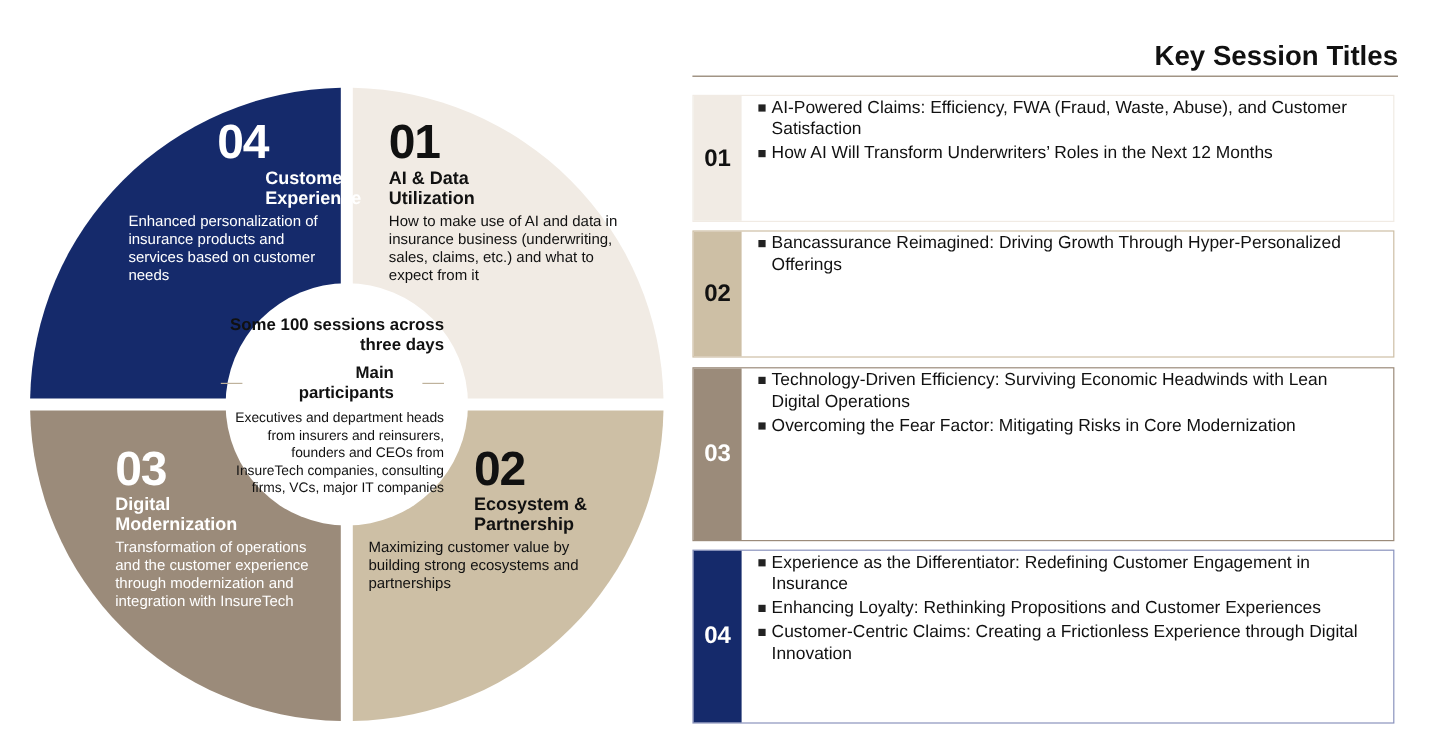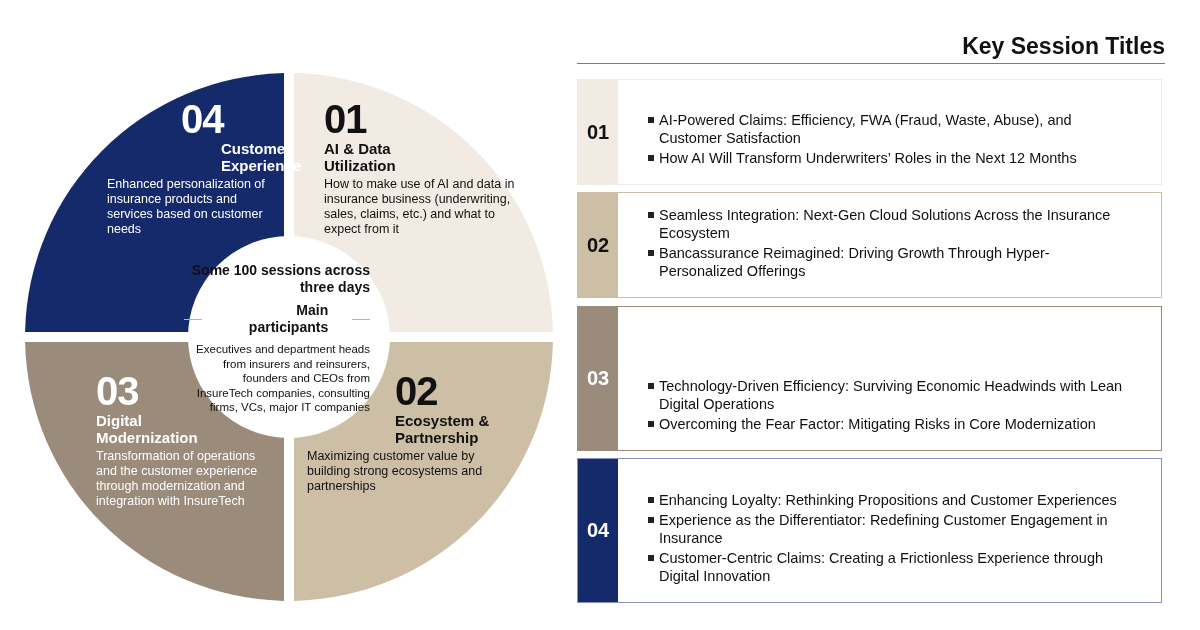--- a/index.html
+++ b/index.html
@@ -17,21 +17,21 @@
   .center-head { font-size:14px; font-weight:bold; line-height:17px; }
   .center-sub { font-size:14px; font-weight:bold; line-height:17px; margin-top:6px; display:flex; align-items:center; justify-content:center; gap:24px; }
   .center-sub .rule { display:inline-block; width:20px; height:1px; background:#bfb29c; }
   .center-desc { font-size:11.5px; line-height:14.5px; margin-top:6px; }
 
   .right { position:absolute; left:577px; top:0; width:588px; }
   .right-title { position:absolute; left:0; top:33px; width:588px; text-align:right; font-size:23px; font-weight:bold; }
   .right-rule { position:absolute; left:0; top:63px; width:588px; height:1px; background:#8a7b68; }
   .box { position:absolute; left:0; width:585px; display:flex; box-sizing:border-box; background:#fff; }
   .box-num { width:40px; display:flex; align-items:center; justify-content:center; font-size:20px; font-weight:bold; flex-shrink:0; }
-  .box-list { list-style:none; margin:16px; padding:0 12px 0 14px; display:flex; flex-direction:column; justify-content:flex-end; }
+  .box-list { list-style:none; margin:0; padding:0 12px 0 14px; display:flex; flex-direction:column; justify-content:flex-start; }
   .box-list li { font-size:14.5px; line-height:18px; padding-left:11px; position:relative; margin:1px 0; }
   .box-list li::before { content:""; position:absolute; left:0; top:6px; width:6px; height:6px; background:#222; }
 </style>
 </head>
 <body>
 
 <div class="wheel">
   <svg width="580" height="630" viewBox="0 0 580 630">
 
     <path d="M284,332 L284,73.1 A264,264 0 0 0 25.1,332 Z" fill="#152a6b"></path>
@@ -88,34 +88,33 @@
     <div class="box-num" style="background:#f1ebe4; color:#111;">01</div>
     <ul class="box-list">
       <li>AI-Powered Claims: Efficiency, FWA (Fraud, Waste, Abuse), and Customer Satisfaction</li>
       <li>How AI Will Transform Underwriters’ Roles in the Next 12 Months</li>
     </ul>
   </div>
 
   <div class="box" style="top:192px; height:106px; border:1px solid #cdbfa5;">
     <div class="box-num" style="background:#cdbfa5; color:#111;">02</div>
     <ul class="box-list">
-      <li>Seamless Integration: Next-Gen Cloud Solutions Across the Insurance Ecosystem</li>
       <li>Bancassurance Reimagined: Driving Growth Through Hyper-Personalized Offerings</li>
     </ul>
   </div>
 
   <div class="box" style="top:306px; height:145px; border:1px solid #9b8b7a;">
     <div class="box-num" style="background:#9b8b7a; color:#fff;">03</div>
     <ul class="box-list">
       <li>Technology-Driven Efficiency: Surviving Economic Headwinds with Lean Digital Operations</li>
       <li>Overcoming the Fear Factor: Mitigating Risks in Core Modernization</li>
     </ul>
   </div>
 
   <div class="box" style="top:458px; height:145px; border:1px solid #8a93bd;">
     <div class="box-num" style="background:#152a6b; color:#fff;">04</div>
     <ul class="box-list">
+      <li>Experience as the Differentiator: Redefining Customer Engagement in Insurance</li>
       <li>Enhancing Loyalty: Rethinking Propositions and Customer Experiences</li>
-      <li>Experience as the Differentiator: Redefining Customer Engagement in Insurance</li>
       <li>Customer-Centric Claims: Creating a Frictionless Experience through Digital Innovation</li>
     </ul>
   </div>
 </div>
 
 </body></html>

